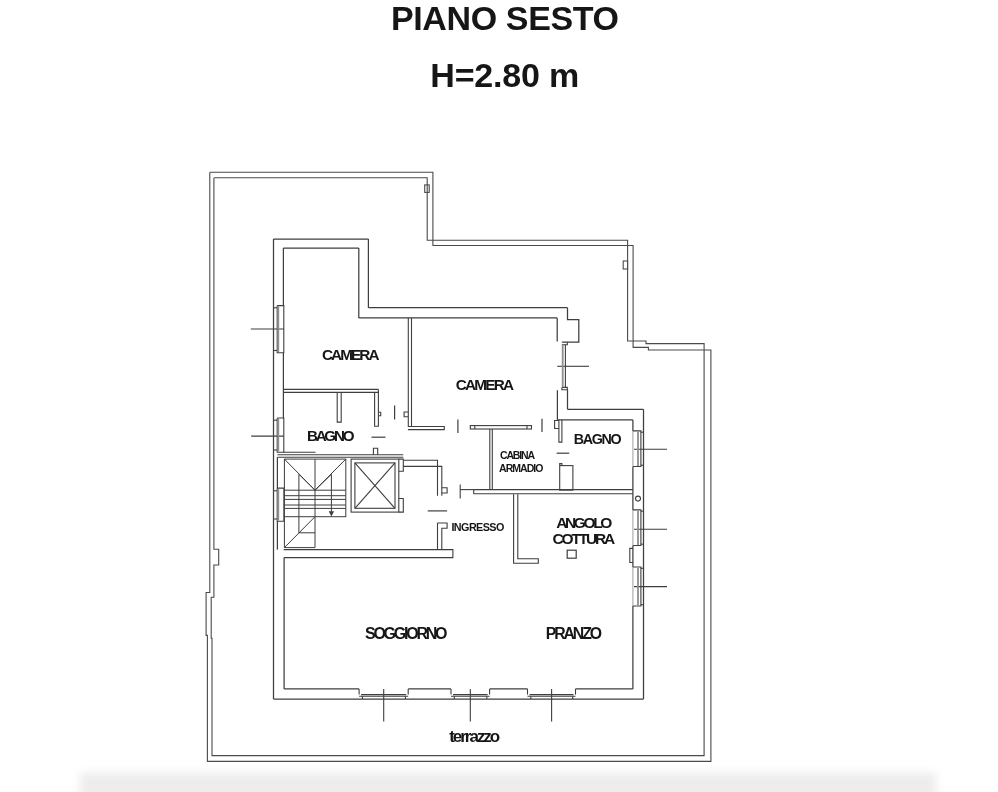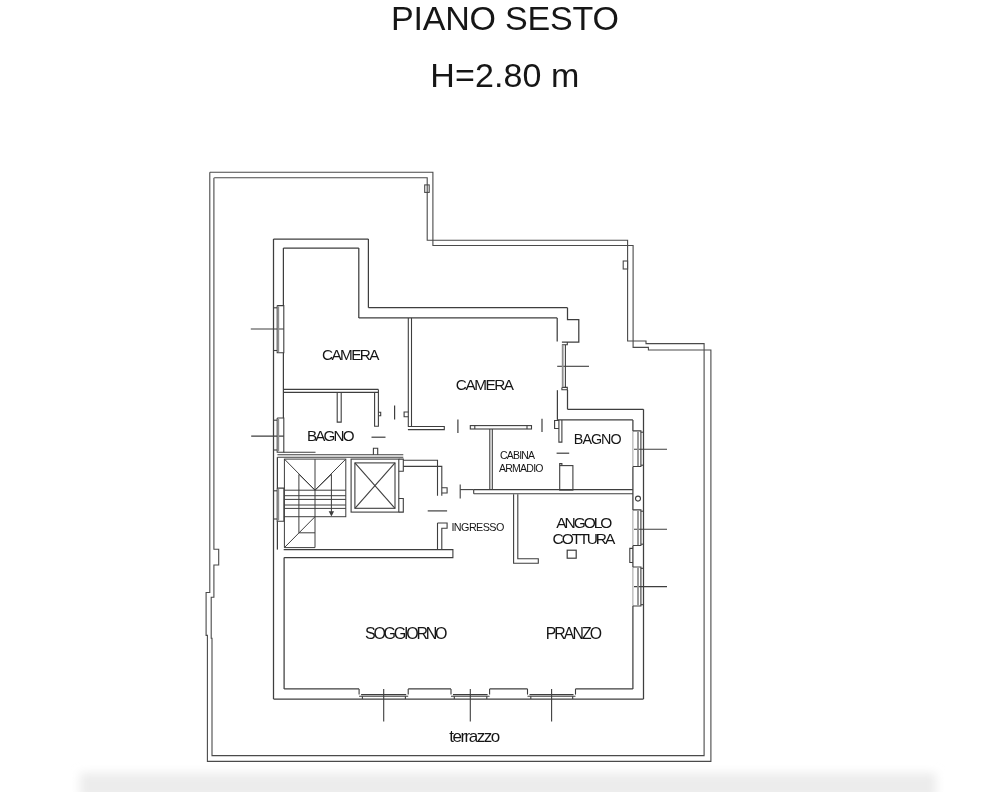--- a/index.html
+++ b/index.html
@@ -1,16 +1,16 @@
 <!DOCTYPE html>
 <html><head>
 <meta charset="utf-8">
 <style>
   html,body{margin:0;padding:0;background:#ffffff;-webkit-font-smoothing:antialiased;}
-  #page{position:relative;width:998px;height:792px;background:#ffffff;overflow:hidden;transform:translateZ(0);}
+  #page{position:relative;width:998px;height:792px;background:#ffffff;overflow:hidden;transform:translateZ(0);font-weight:bold;}
   svg{position:absolute;left:0;top:0;}
   text{font-family:"Liberation Sans",sans-serif;}
 </style>
 </head>
 <body>
 <div id="page">
 <svg width="998" height="792" viewBox="0 0 998 792">
   <defs>
     <filter id="soft" x="-30%" y="-120%" width="160%" height="400%">
       <feGaussianBlur stdDeviation="5"></feGaussianBlur>

